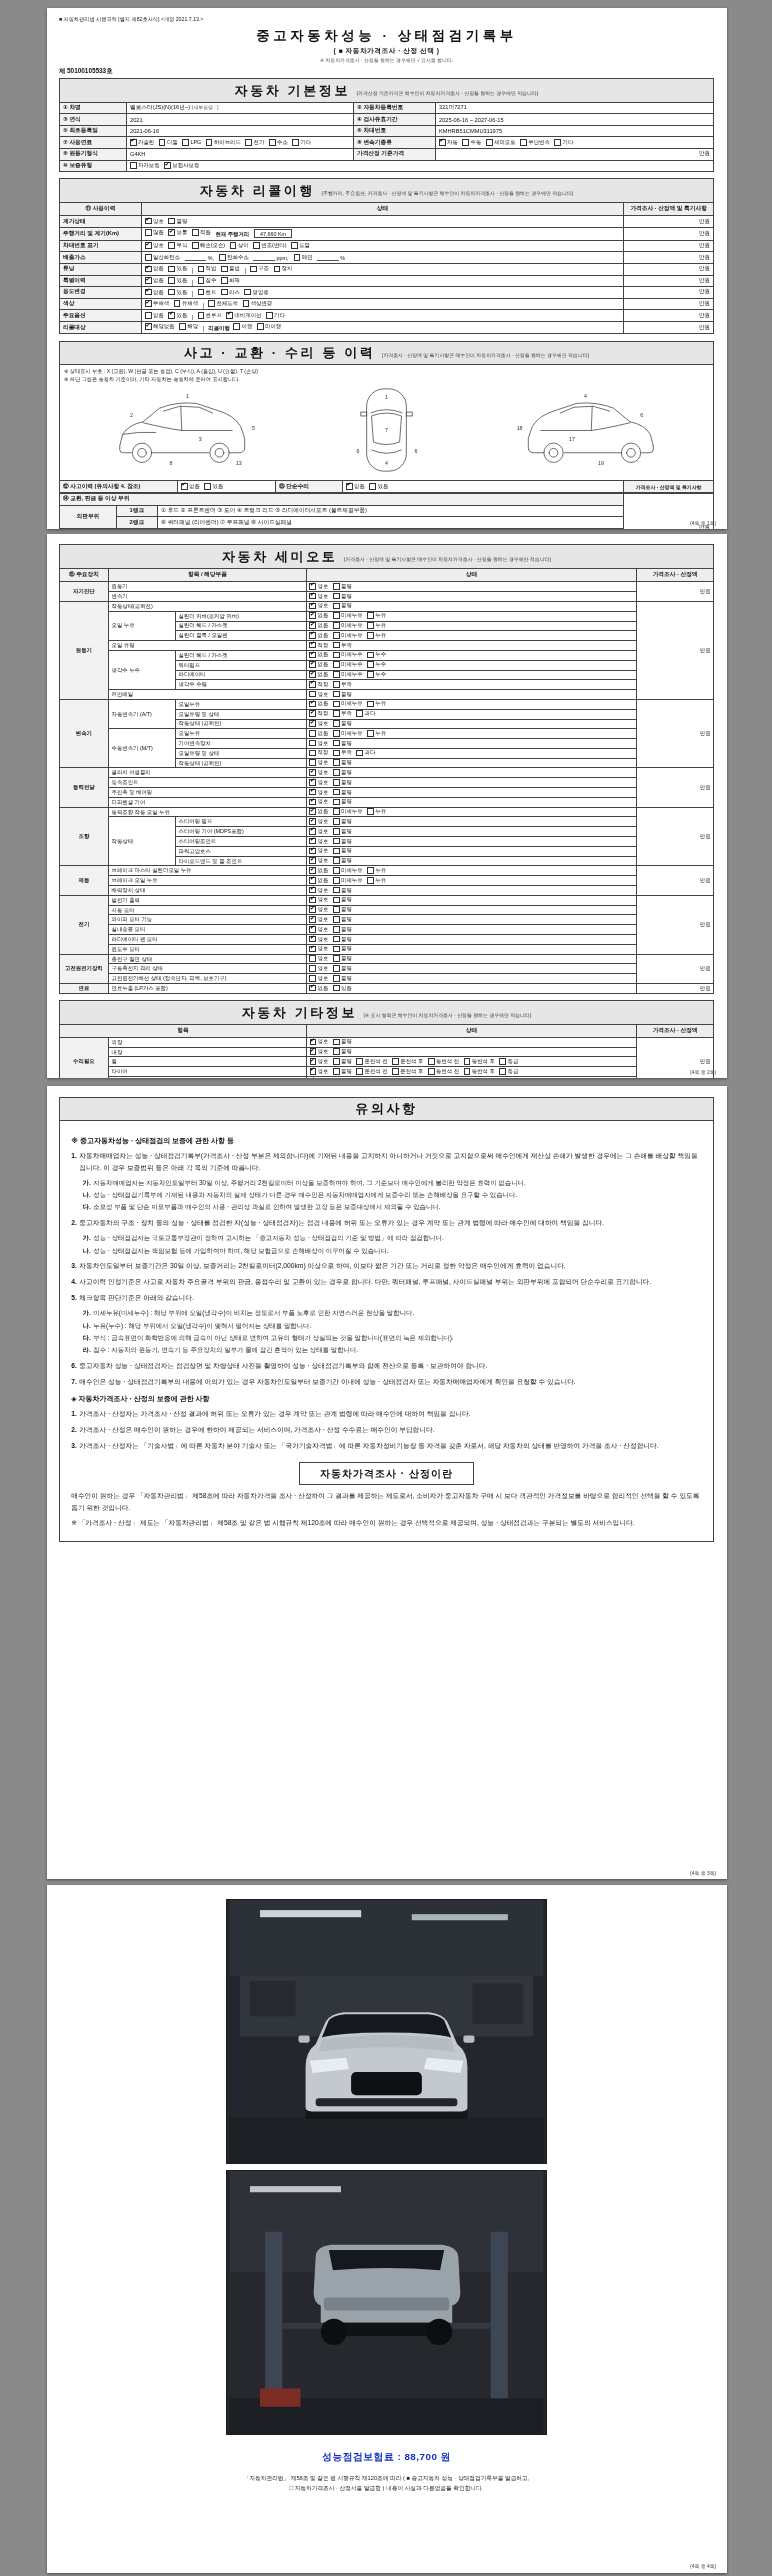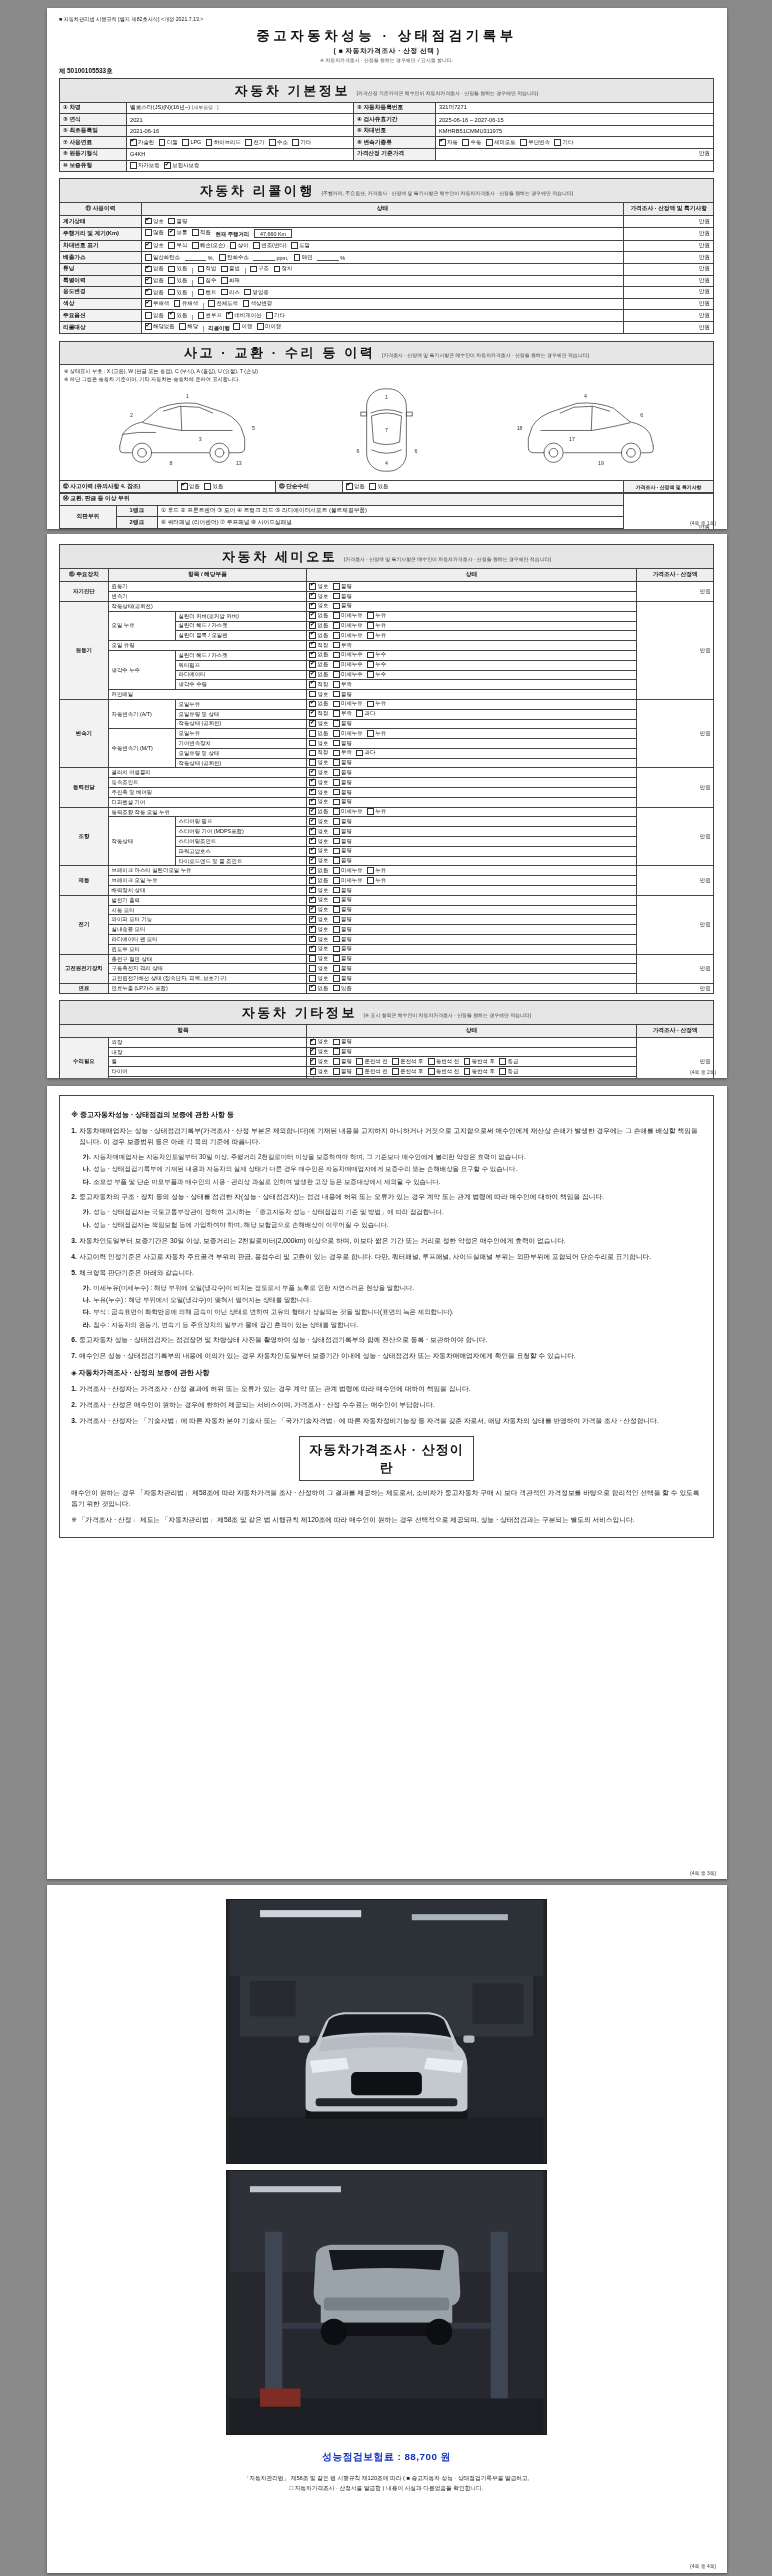--- a/index.html
+++ b/index.html
@@ -55,21 +55,21 @@
 
   .legend{font-size:5.2px; color:#222; line-height:1.5; padding:2.6px 4.1px 0;}
   .diagram-box{border:0.5px solid #444; border-bottom:none;}
   .diagrams{display:flex; justify-content:space-around; align-items:center; padding:1px 7.2px 4.1px;}
 
   .notice-box{border:0.5px solid #444; padding:8.2px 11.3px; font-size:6.7px;}
   .n-head{font-weight:bold; margin:6.2px 0 4.1px; font-size:7px;}
   .n-item{margin:4.6px 0; display:flex; gap:2.6px; line-height:1.7;}
   .n-sub{margin:2.1px 0 2.1px 11.3px; display:flex; gap:2.6px; line-height:1.6; font-size:6.4px; color:#222;}
   .n-num{flex:0 0 auto; font-weight:bold;}
-  .n-boxtitle{margin:10.3px auto 5.2px; border:0.8px solid #444; width:165px; text-align:center; font-weight:bold; padding:3.6px; font-size:13px; letter-spacing:1px;}
+  .n-boxtitle{margin:10.3px auto 5.2px; border:0.8px solid #444; width:165px; text-align:center; font-weight:bold; padding:3.6px; font-size:10px; letter-spacing:1px;}
   .n-para{line-height:1.7; margin:4.1px 0;}
 
   .photo{display:block; margin:6.2px auto; border:0.5px solid #1c1c1c; background:#23262c;}
   .fee{color:#1233c0; font-weight:bold; font-size:9.8px; text-align:center; margin:15.5px 0 10.3px; letter-spacing:0.5px;}
   .confirm{text-align:center; font-size:5.7px; line-height:1.7; color:#222;}
   .pagemark{position:absolute; right:10.3px; bottom:3.1px; font-size:4.9px; color:#333;}
 </style>
 </head>
 <body>
 
@@ -1181,20 +1181,23 @@
         <tr>
           <td class="gname">가격 · 조사산정자</td>
           <td class="item">해당 없음</td>
         </tr>
       </tbody>
   </table>
   <div class="pagemark">(4쪽 중 2쪽)</div>
 </div>
 
 <div class="page p3">
+  <div class="secbar mt0">
+    <span class="sectitle">유의사항</span>
+  </div>
   <div class="notice-box">
       <div class="n-head">※ 중고자동차성능 · 상태점검의 보증에 관한 사항 등</div>
       <div class="n-item">
         <span class="n-num">1.</span>
         <span class="n-text">자동차매매업자는 성능 · 상태점검기록부(가격조사 · 산정 부분은 제외합니다)에 기재된 내용을 고지하지 아니하거나 거짓으로 고지함으로써 매수인에게 재산상 손해가 발생한 경우에는 그 손해를 배상할 책임을 집니다. 이 경우 보증범위 등은 아래 각 목의 기준에 따릅니다.</span>
       </div>
       <div class="n-sub">
         <span class="n-num">가.</span>
         <span class="n-text">자동차매매업자는 자동차인도일부터 30일 이상, 주행거리 2천킬로미터 이상을 보증하여야 하며, 그 기준보다 매수인에게 불리한 약정은 효력이 없습니다.</span>
       </div>

